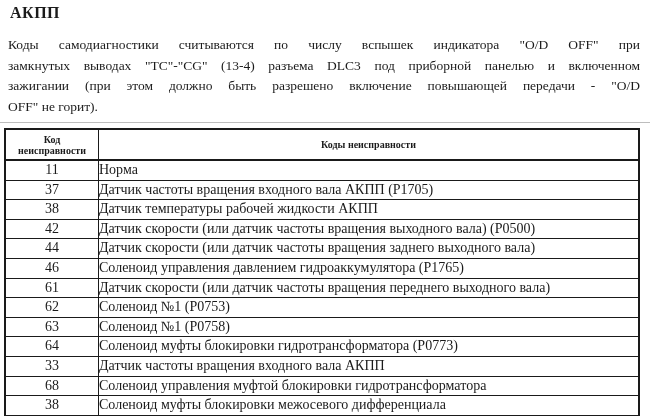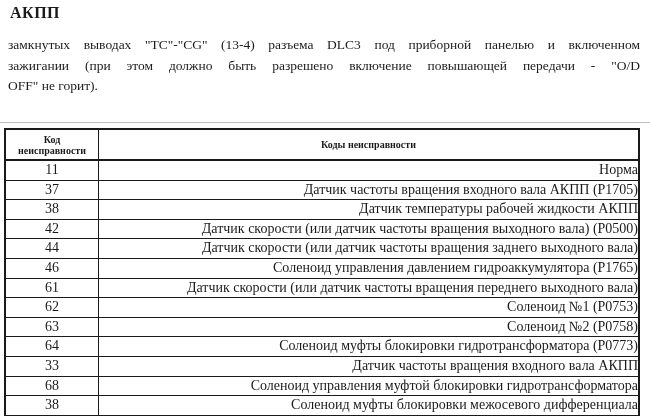--- a/index.html
+++ b/index.html
@@ -71,30 +71,31 @@
   table.codes td{
     font-size:14px;
     height:18.6px;
     line-height:18.6px;
     padding:0;
     white-space:nowrap;
     overflow:hidden;
     vertical-align:middle;
   }
   td.code{text-align:center;}
-  td.unit{padding-left:8px;text-align:right;}
+  td.unit{padding-left:8px;}
 </style>
 </head>
 <body>
 
 <div class="page">
 
   <h1 class="doc-title">АКПП</h1>
 
   <div class="intro">
+    <div class="jline">Коды самодиагностики считываются по числу вспышек индикатора "O/D OFF" при</div>
     <div class="jline">замкнутых выводах "TC"-"CG" (13-4) разъема DLC3 под приборной панелью и включенном</div>
     <div class="jline">зажигании (при этом должно быть разрешено включение повышающей передачи - "O/D</div>
     <div class="jline last">OFF" не горит).</div>
   </div>
 
   <div class="hairline"></div>
 
   <table class="codes">
     <thead>
       <tr>
@@ -138,21 +139,21 @@
     <td class="unit">Датчик скорости (или датчик частоты вращения переднего выходного вала)</td>
   </tr>
 
   <tr>
     <td class="code">62</td>
     <td class="unit">Соленоид №1 (P0753)</td>
   </tr>
 
   <tr>
     <td class="code">63</td>
-    <td class="unit">Соленоид №2 (P0758)</td>
+    <td class="unit">Соленоид №1 (P0758)</td>
   </tr>
 
   <tr>
     <td class="code">64</td>
     <td class="unit">Соленоид муфты блокировки гидротрансформатора (P0773)</td>
   </tr>
 
   <tr>
     <td class="code">33</td>
     <td class="unit">Датчик частоты вращения входного вала АКПП</td>

